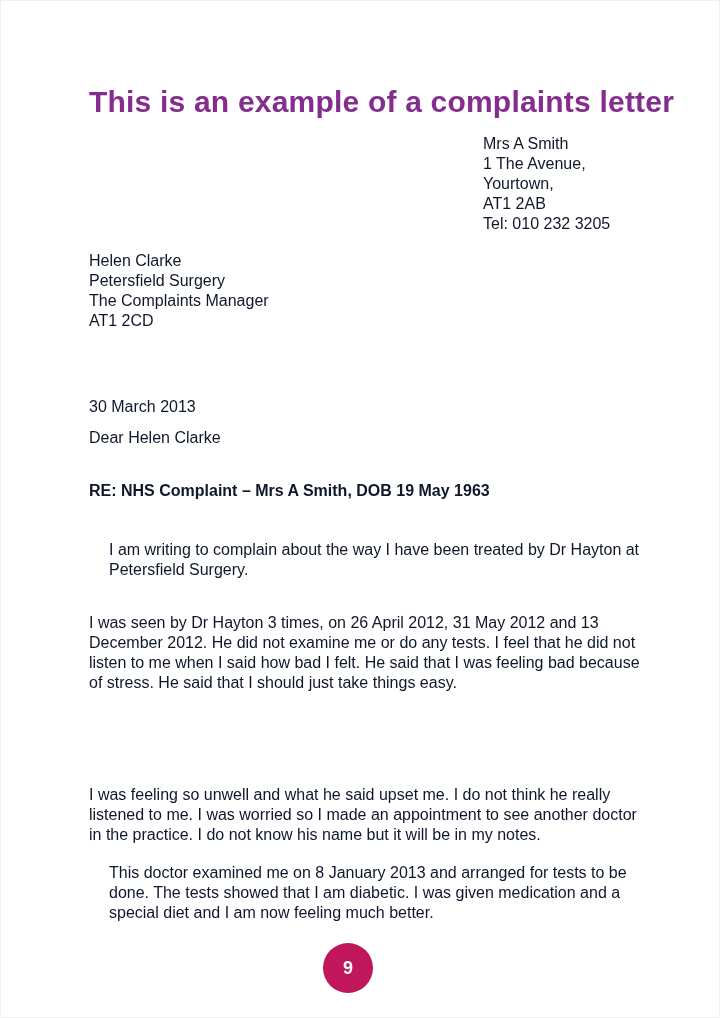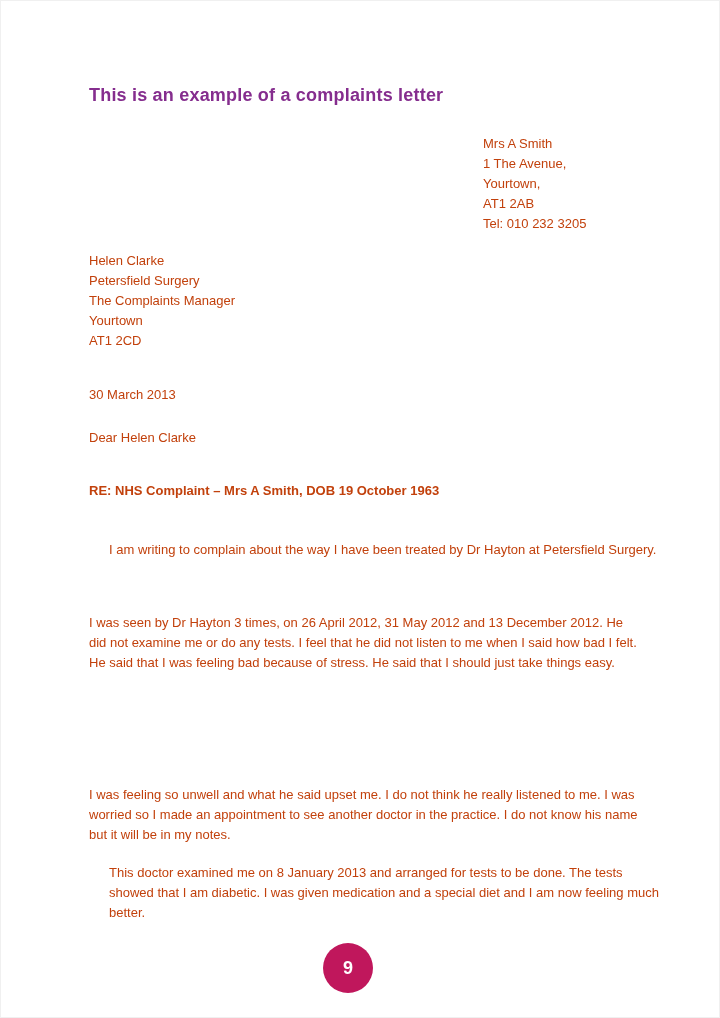--- a/index.html
+++ b/index.html
@@ -15,43 +15,43 @@
     font-family: "Liberation Sans", sans-serif;
     color: #1c1c1c;
     overflow: hidden;
     box-sizing: border-box;
     border: 1px solid #f0f0f0;
   }
   .doc-title {
     position: absolute;
     left: 88px;
     top: 84px;
-    font-size: 18px;
+    font-size: 30px;
     font-weight: bold;
     letter-spacing: 0.2px;
   }
   .letter-text {
-    font-size: 13px;
+    font-size: 16px;
     line-height: 20px;
-    color: #c2410c;
+    color: #0f172a;
   }
   .sender-block {
     position: absolute;
     left: 482px;
     top: 133px;
   }
   .recipient-block {
     position: absolute;
     left: 88px;
     top: 250px;
   }
   .date-line {
     position: absolute;
     left: 88px;
-    top: 384px;
+    top: 396px;
   }
   .salutation-line {
     position: absolute;
     left: 88px;
     top: 427px;
   }
   .subject-line {
     position: absolute;
     left: 88px;
     top: 480px;
@@ -89,29 +89,28 @@
     <div>1 The Avenue,</div>
     <div>Yourtown,</div>
     <div>AT1 2AB</div>
     <div>Tel: 010 232 3205</div>
   </div>
 
   <div class="recipient-block letter-text">
     <div>Helen Clarke</div>
     <div>Petersfield Surgery</div>
     <div>The Complaints Manager</div>
-    <div>Yourtown</div>
     <div>AT1 2CD</div>
   </div>
 
   <div class="date-line letter-text">30 March 2013</div>
 
   <div class="salutation-line letter-text">Dear Helen Clarke</div>
 
-  <div class="subject-line letter-text">RE: NHS Complaint – Mrs A Smith, DOB 19 October 1963</div>
+  <div class="subject-line letter-text">RE: NHS Complaint – Mrs A Smith, DOB 19 May 1963</div>
 
   <div class="para para-1 letter-text">I am writing to complain about the way I have been treated by Dr Hayton at Petersfield Surgery.</div>
 
   <div class="para para-2 letter-text">I was seen by Dr Hayton 3 times, on 26 April 2012, 31 May 2012 and 13 December 2012. He did not examine me or do any tests. I feel that he did not listen to me when I said how bad I felt. He said that I was feeling bad because of stress. He said that I should just take things easy.</div>
 
   <div class="para para-3 letter-text">I was feeling so unwell and what he said upset me. I do not think he really listened to me. I was worried so I made an appointment to see another doctor in the practice. I do not know his name but it will be in my notes.</div>
 
   <div class="para para-4 letter-text">This doctor examined me on 8 January 2013 and arranged for tests to be done. The tests showed that I am diabetic. I was given medication and a special diet and I am now feeling much better.</div>
 
   <div class="page-badge" style="background: rgb(192, 23, 92);">

